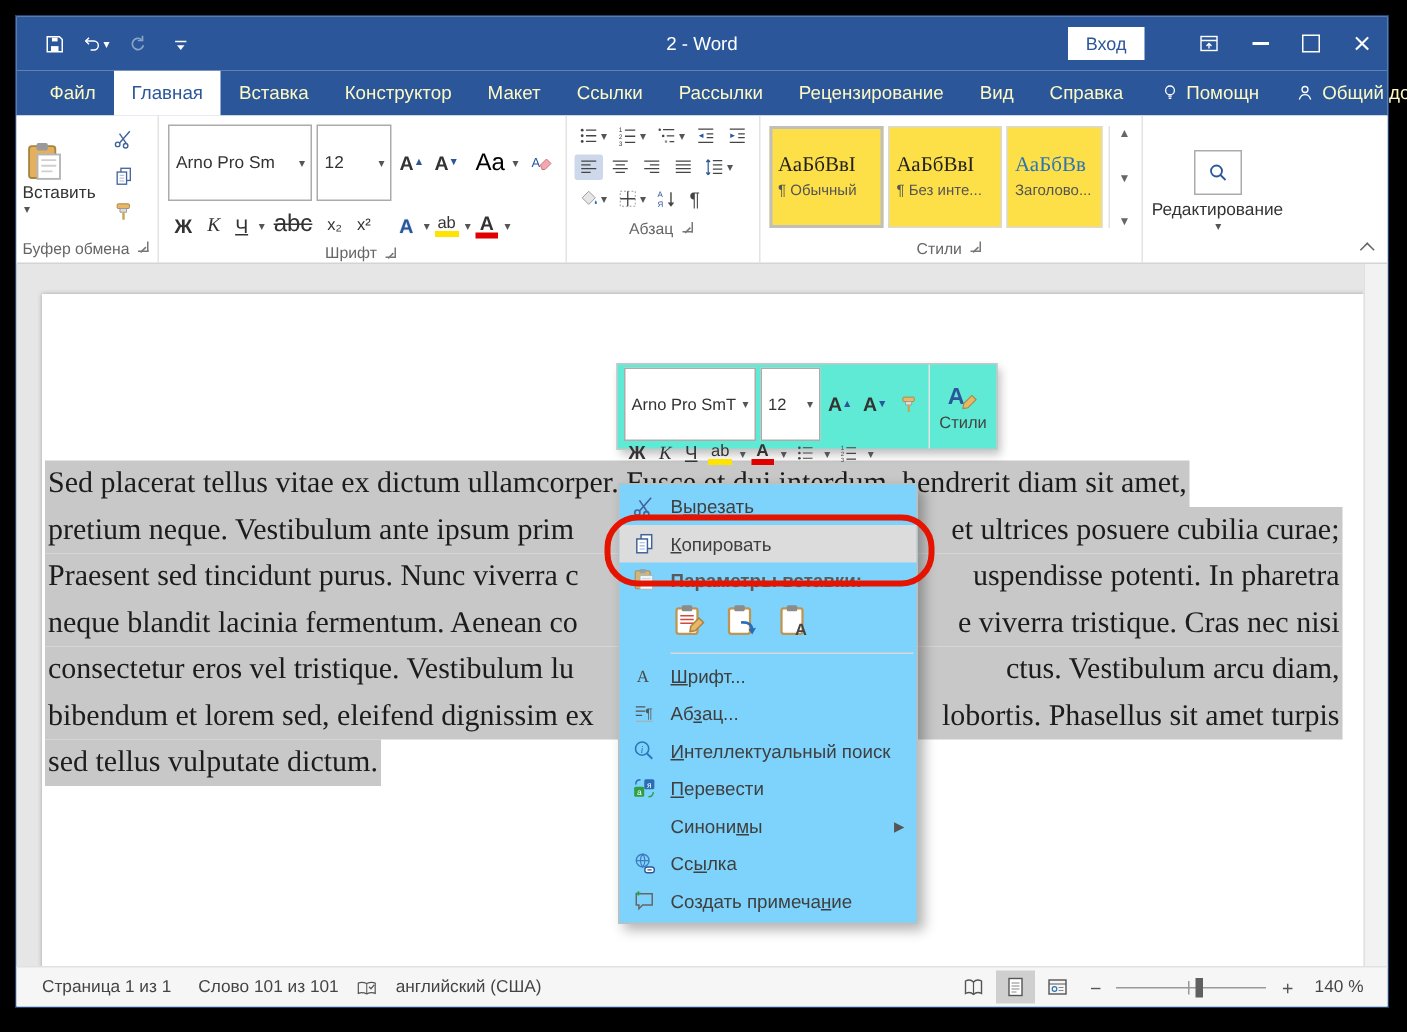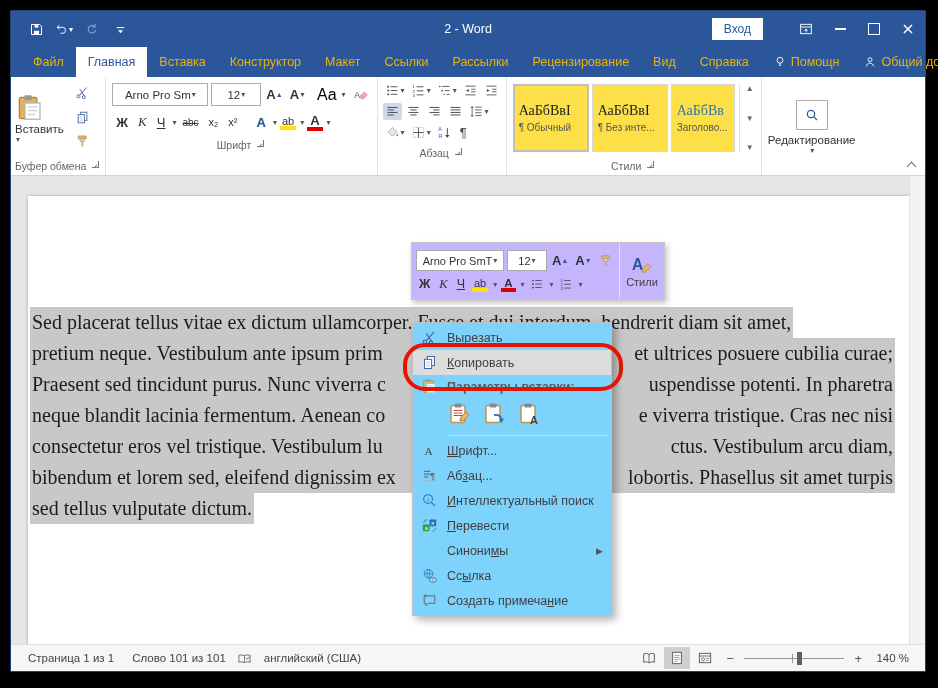--- a/index.html
+++ b/index.html
@@ -17,21 +17,21 @@
   .tright{margin-left:auto;display:flex;align-items:center;height:100%}
   .signin{background:#fff;color:#2b579a;font-size:12px;padding:4px 12px;margin-right:26px}
   .winbtn{width:34px;height:100%;display:flex;align-items:center;justify-content:center}
   .winbtn svg{width:16px;height:16px}
   .minbar{width:11px;height:1.6px;background:#fff}
   .maxbox{width:10px;height:10px;border:1.4px solid #fff}
   .closex{font-size:16px;line-height:1;font-family:"DejaVu Sans",sans-serif}
 
   
   .tabrow{height:30px;background:#2b579a;display:flex;align-items:stretch;padding-left:10px;flex:0 0 auto}
-  .tab{color:#eab308;font-size:12.5px;display:flex;align-items:center;padding:0 12px;white-space:nowrap}
+  .tab{color:#fef9c3;font-size:12.5px;display:flex;align-items:center;padding:0 12px;white-space:nowrap}
   .tab.active{background:#fff;color:#2b579a}
   .tab svg{width:14px;height:14px;margin-right:4px}
 
   
   .ribbon{height:98px;background:#fff;border-bottom:1px solid #d4d4d4;display:flex;position:relative;flex:0 0 auto}
   .group{display:flex;flex-direction:column;border-right:1px solid #e3e3e3;padding:3px 4px 0;box-sizing:border-box}
   .gbody{flex:1;display:flex}
   .glabel{height:19px;font-size:10.5px;color:#666;display:flex;align-items:center;justify-content:center;gap:6px;white-space:nowrap}
   .lau{width:9px;height:9px;position:relative;display:inline-block}
   .lau::before{content:"";position:absolute;right:2px;bottom:2px;width:6px;height:6px;border-right:1px solid #777;border-bottom:1px solid #777}
@@ -41,23 +41,23 @@
   .ib.sel{background:#cdd8eb}
   .ddp{font-size:8px;color:#555;margin-left:1px}
   
   .pastebtn{width:56px;display:flex;flex-direction:column;align-items:flex-start;justify-content:center;font-size:11.5px;color:#333}
   .pastebtn svg{width:30px;height:30px}
   .clipcol{display:flex;flex-direction:column;justify-content:space-between;padding:4px 2px 6px}
   .clipcol .ib svg{width:15px;height:15px}
   
   .fontgrp .row1{display:flex;align-items:center;gap:3px;padding:3px 2px}
   .fontgrp .row2{display:flex;align-items:center;gap:2px;padding:4px 2px;font-size:13px;color:#333}
-  .combo{border:1px solid #ababab;background:#fff;font-size:11.5px;color:#333;display:flex;align-items:center;justify-content:center;padding:2px 4px;height:17px;box-sizing:content-box}
+  .combo{border:1px solid #ababab;background:#fff;font-size:11.5px;color:#333;display:flex;align-items:center;justify-content:space-between;padding:16px 4px;height:17px;box-sizing:content-box}
   .glyph{padding:0 4px;white-space:nowrap}
-  .bold{font-weight:bold}.ital{font-style:italic;font-family:"Liberation Serif",serif}.unde{text-decoration:underline}.strike{text-decoration:line-through;font-size:10px}
+  .bold{font-weight:bold}.ital{font-style:italic;font-family:"Liberation Serif",serif}.unde{text-decoration:underline}.strike{text-decoration:line-through;font-size:16px}
   .fxA{color:#2b579a;font-weight:bold;text-shadow:0 0 1px #9db7dd}
   .hl-ab{position:relative;padding:0 3px 3px;font-size:11px}
   .hl-ab::after{content:"";position:absolute;left:1px;right:1px;bottom:0;height:4px;background:#ffe400}
   .fc-A{position:relative;padding:0 4px 3px;font-weight:bold}
   .fc-A::after{content:"";position:absolute;left:1px;right:1px;bottom:0;height:4px;background:#e00000}
   .vsep{width:1px;background:#e3e3e3;margin:2px 3px}
   
   .pgrp .prow{display:flex;align-items:center;gap:2px;padding:2px 1px}
   .pgrp svg{width:15px;height:15px}
   .pil{font-size:13px;color:#444;padding:0 4px}
@@ -79,21 +79,21 @@
   
   .docarea{flex:1;background:#e6e6e6;position:relative;overflow:hidden}
   .page{position:absolute;left:17px;top:20px;width:882px;bottom:-2px;background:#fff;box-shadow:0 0 3px rgba(0,0,0,.3)}
   .vscroll{position:absolute;right:0;top:0;bottom:0;width:15px;background:#f2f2f2;border-left:1px solid #e0e0e0}
   .textblock{position:absolute;left:2px;top:111px;right:15px;font-family:"Liberation Serif",serif;font-size:20px;color:#1c1c1c}
   .tl{height:31px;line-height:31px;display:flex;justify-content:space-between;background:#c8c8c8;padding:0 2px;white-space:nowrap}
   .tl.fit{background:none;justify-content:flex-start;padding:0}
   .tl.fit span{background:#c8c8c8;padding:0 2px}
 
   
-  .mtb{position:absolute;left:400px;top:66px;width:252px;height:56px;background:#c4b5fd;border:1px solid #c6c6c6;box-shadow:2px 3px 6px rgba(0,0,0,.25);display:flex;font-size:11.5px;color:#333;z-index:5}
+  .mtb{position:absolute;left:400px;top:66px;width:252px;height:56px;background:#5eead4;border:1px solid #c6c6c6;box-shadow:2px 3px 6px rgba(0,0,0,.25);display:flex;font-size:11.5px;color:#333;z-index:5}
   .mtb-left{flex:1;display:flex;flex-direction:column;justify-content:space-evenly;padding:2px 4px}
   .mtb .r{display:flex;align-items:center;gap:3px}
   .mtb .combo{height:15px;font-size:11px}
   .mtb .glyph{padding:0 3px;font-size:12.5px}
   .mtb svg{width:14px;height:14px}
   .mtb-styles{width:44px;border-left:1px solid #e3e3e3;display:flex;flex-direction:column;align-items:center;justify-content:center;font-size:11px;color:#444}
   .mtb-styles svg{width:22px;height:22px}
   .growA{font-size:13px;font-weight:bold;color:#333}.growA sup{font-size:7px;color:#2b579a}
 
   

